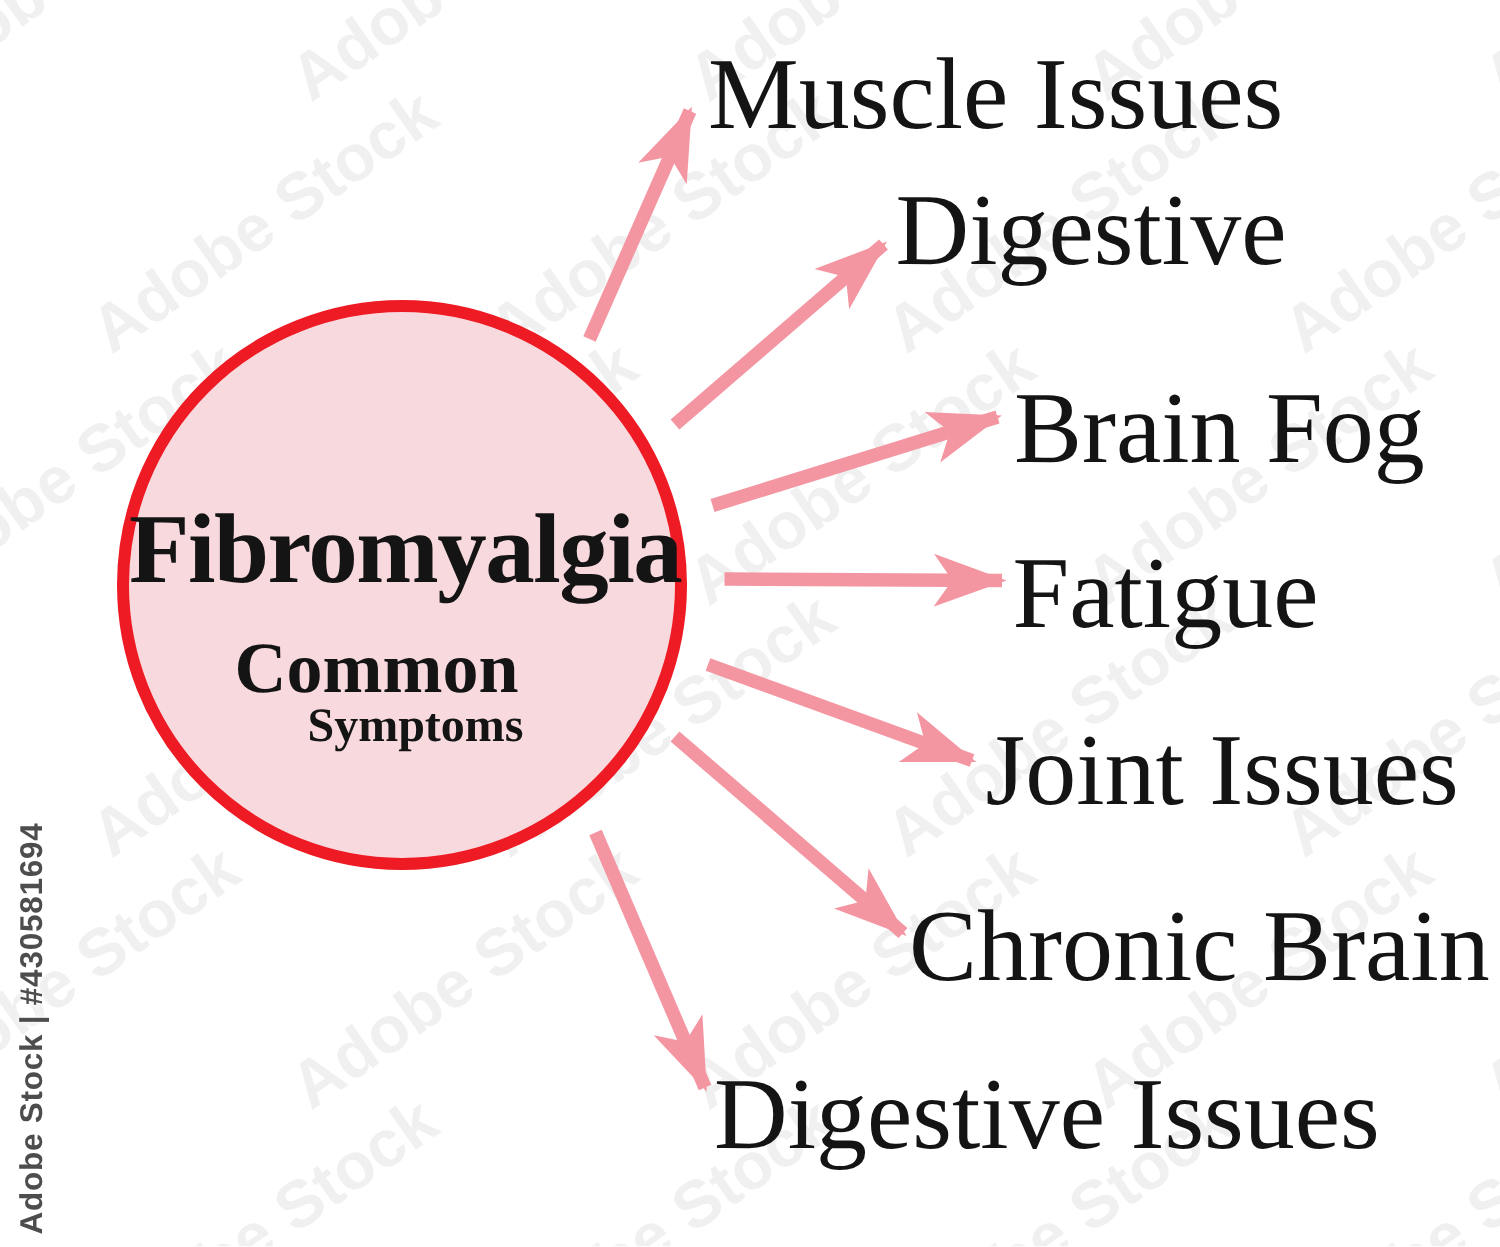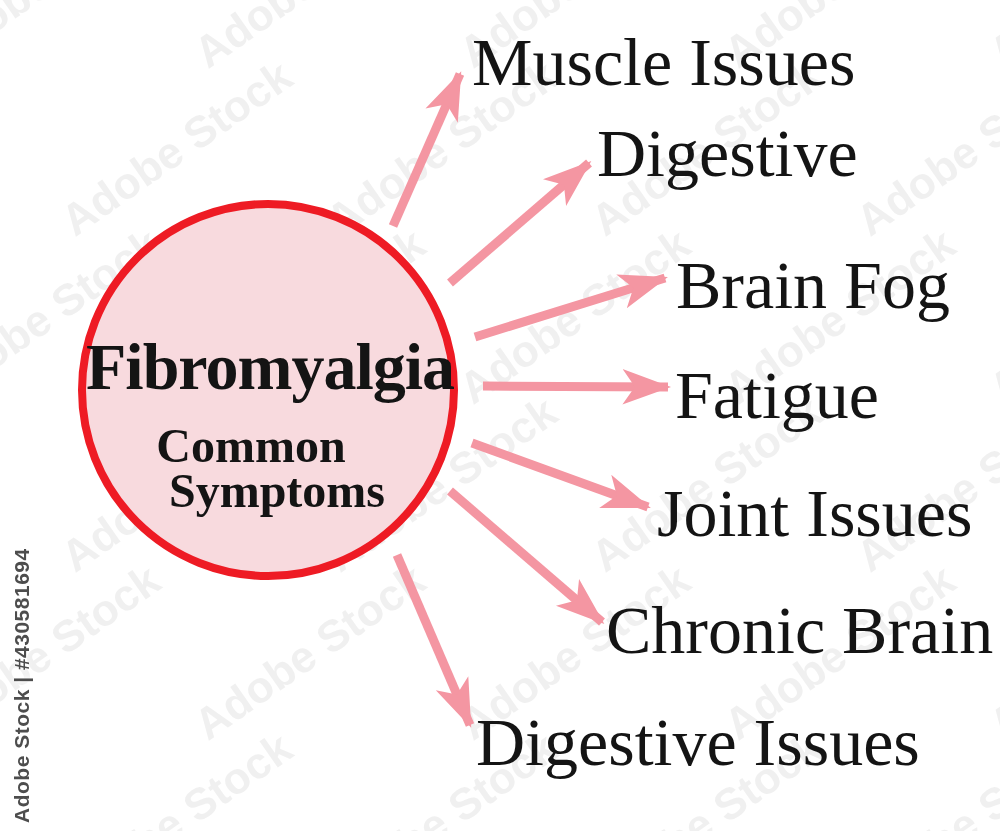--- a/index.html
+++ b/index.html
@@ -59,21 +59,21 @@
     text-align:center;
     transform:translateX(-17px);
     font-size:48px;font-weight:bold;line-height:1;
     color:var(--ink);white-space:nowrap;
   }
   .circle-sub2{
     position:absolute;
     left:0;top:259px;width:100%;
     text-align:center;
     transform:translateX(9px);
-    font-size:48px;font-weight:bold;line-height:1;
+    font-size:32px;font-weight:bold;line-height:1;
     color:var(--ink);white-space:nowrap;
   }
   
   .symptom{
     position:absolute;
     font-size:68px;
     line-height:1;
     color:var(--ink);
     white-space:nowrap;
   }

